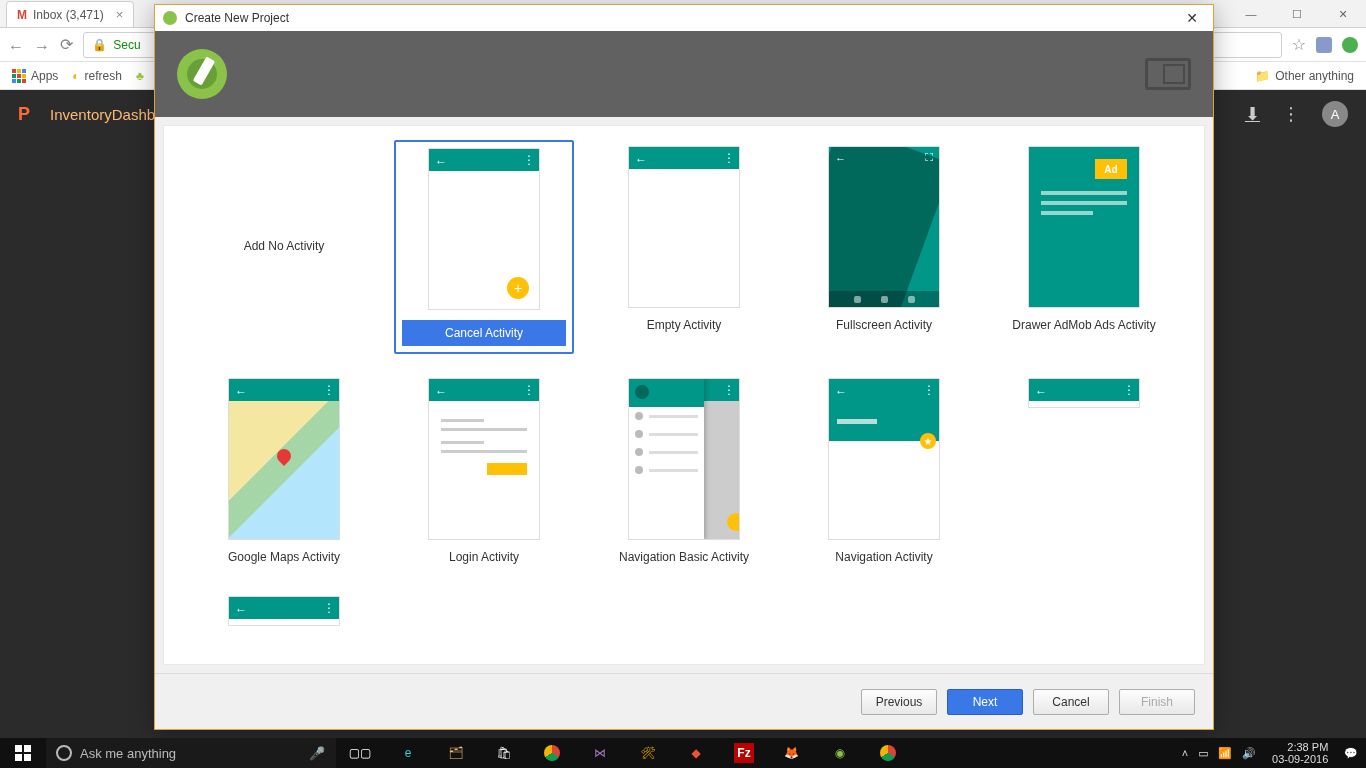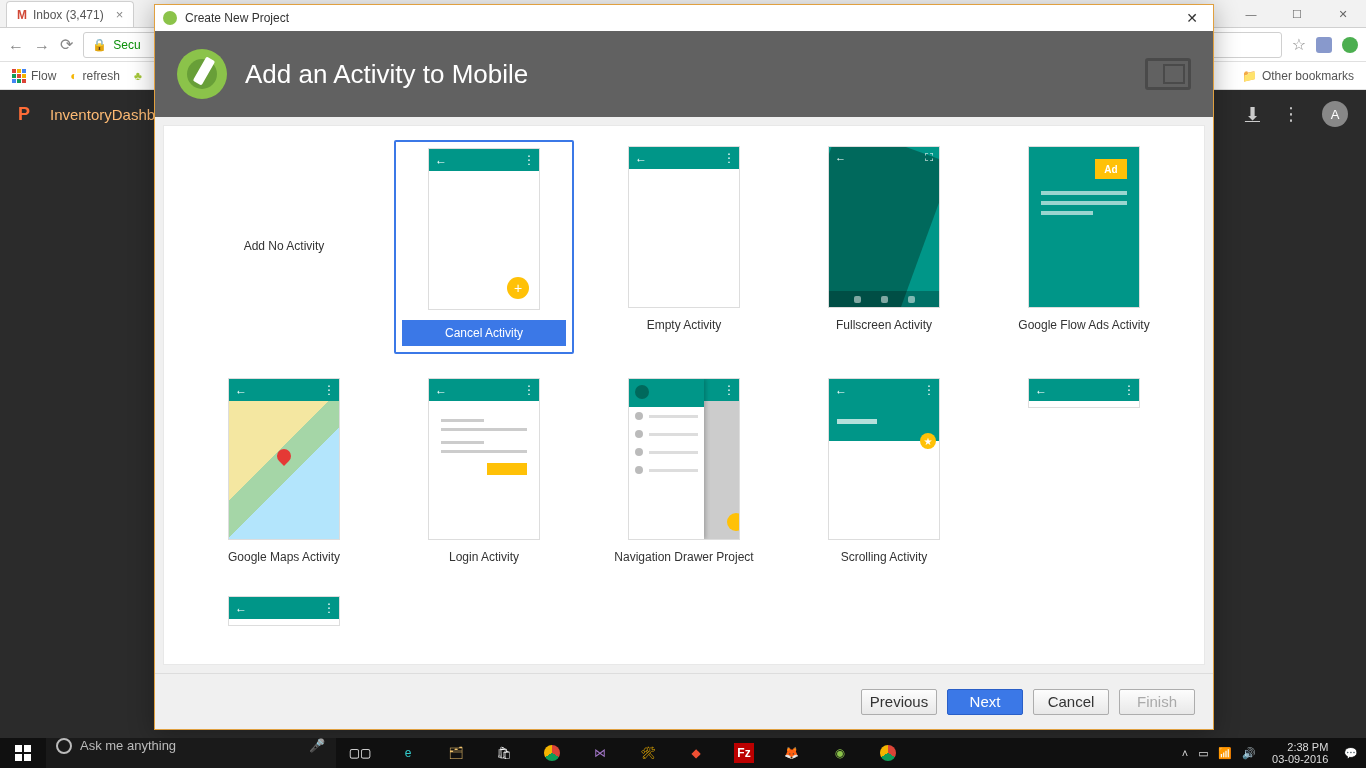--- a/index.html
+++ b/index.html
@@ -100,29 +100,29 @@
 .thumb.nav .drawer .item .ln { flex: 1; height: 3px; background: #ddd; }
 .thumb.nav .scrim { position: absolute; right: 0; top: 22px; bottom: 0; left: 75px; background: #ccc; }
 .thumb.nav .fab2 { position: absolute; right: -6px; bottom: 8px; width: 18px; height: 18px; border-radius: 50%; background: #ffc107; }
 
 
 .thumb.scroll .hero { position: absolute; top: 22px; left: 0; right: 0; height: 40px; background: #009688; }
 .thumb.scroll .hero .t { margin: 18px 8px 0; height: 5px; width: 40px; background: rgba(255,255,255,.7); }
 .thumb.scroll .star { position: absolute; right: 3px; top: 54px; width: 16px; height: 16px; border-radius: 50%; background: #ffc107; color: #fff; font-size: 10px; display: flex; align-items: center; justify-content: center; }
 
 .dlg-footer { height: 56px; display: flex; align-items: center; justify-content: flex-end; gap: 10px; padding: 0 18px; background: #f0f0f0; border-top: 1px solid #ddd; }
-.dlg-btn { min-width: 76px; height: 26px; border: 1px solid #adadad; background: linear-gradient(#fdfdfd,#e8e8e8); font-size: 15px; color: #333; border-radius: 2px; cursor: pointer; }
+.dlg-btn { min-width: 76px; height: 26px; border: 1px solid #adadad; background: linear-gradient(#fdfdfd,#e8e8e8); font-size: 12px; color: #333; border-radius: 2px; cursor: pointer; }
 .dlg-btn.primary { background: #3b78e7; border-color: #2a5fc7; color: #fff; }
 .dlg-btn:disabled { color: #aaa; }
 
 
 .taskbar { position: absolute; left: 0; right: 0; bottom: 0; height: 30px; background: #101010; display: flex; align-items: center; color: #fff; z-index: 100; font-size: 12px; }
 .start { width: 46px; height: 100%; display: flex; align-items: center; justify-content: center; }
 .start svg { display: block; }
-.search { display: flex; gap: 8px; height: 100%; width: 290px; background: #1a1a1a; padding: 0 10px; color: #bbb; font-size: 13px; }
+.search { display: flex; align-items: center; gap: 8px; height: 100%; width: 290px; background: #1a1a1a; padding: 0 10px; color: #bbb; font-size: 13px; }
 .cortana { width: 16px; height: 16px; border: 2px solid #bbb; border-radius: 50%; }
 .mic { margin-left: auto; color: #888; }
 .task-icons { display: flex; align-items: center; height: 100%; }
 .ticon { width: 48px; height: 100%; display: flex; align-items: center; justify-content: center; }
 .tray { margin-left: auto; display: flex; align-items: center; gap: 10px; padding: 0 8px; color: #ddd; font-size: 11px; }
 .clock { text-align: right; line-height: 1.1; font-size: 11px; padding: 0 6px; }
 </style>
 </head>
 <body>
 
@@ -159,32 +159,32 @@
           <rect x="0" y="0" width="4" height="4" fill="#db4437"></rect>
           <rect x="5" y="0" width="4" height="4" fill="#f4b400"></rect>
           <rect x="10" y="0" width="4" height="4" fill="#4285f4"></rect>
           <rect x="0" y="5" width="4" height="4" fill="#0f9d58"></rect>
           <rect x="5" y="5" width="4" height="4" fill="#db4437"></rect>
           <rect x="10" y="5" width="4" height="4" fill="#f4b400"></rect>
           <rect x="0" y="10" width="4" height="4" fill="#4285f4"></rect>
           <rect x="5" y="10" width="4" height="4" fill="#0f9d58"></rect>
           <rect x="10" y="10" width="4" height="4" fill="#db4437"></rect>
         </svg>
-      <span>Flow</span>
+      <span>Apps</span>
     </div>
     <div class="bm-item">
       <span style="color:#f4b400">◐</span>
       <span>refresh</span>
     </div>
     <span style="color:#a4c639">♣</span>
     <span style="color:#a4c639">♣</span>
     <div class="bm-spacer"></div>
     <div class="bm-item">
       <span class="bm-folder">📁</span>
-      <span>Other bookmarks</span>
+      <span>Other anything</span>
     </div>
   </div>
 
   <div class="app-bar">
     <span class="p-logo">P</span>
     <span class="title">InventoryDashb</span>
     <div class="right">
       <span style="text-decoration:underline">⬇</span>
       <span>⋮</span>
       <span class="avatar">A</span>
@@ -194,21 +194,20 @@
 </div>
 
 <div class="dialog">
   <div class="dlg-titlebar">
     <span class="as-icon"></span>
     <span>Create New Project</span>
     <span class="close">✕</span>
   </div>
   <div class="dlg-header">
     <span class="big-icon"></span>
-    <h1>Add an Activity to Mobile</h1>
     <span class="device-icon"></span>
   </div>
 
   <div class="dlg-body">
     <div class="scroll-area">
       <div class="grid" id="activity-grid">
           <div class="cell no-thumb">
             <div class="label">Add No Activity</div>
           </div>
           <div class="cell selected">
@@ -253,21 +252,21 @@
           </div>
           <div class="cell">
             <div>
               <div class="thumb admob">
                 <div class="ad">Ad</div>
                 <div class="line"></div>
                 <div class="line"></div>
                 <div class="line short"></div>
               </div>
             </div>
-            <div class="label">Google Flow Ads Activity</div>
+            <div class="label">Drawer AdMob Ads Activity</div>
           </div>
           <div class="cell">
             <div>
               <div class="thumb maps">
                 <div class="appbar">
                   <span class="back">←</span>
                   <span class="menu">⋮</span>
                 </div>
                 <div class="map"></div>
                 <div class="pin"></div>
@@ -318,36 +317,36 @@
                     <div class="ln"></div>
                   </div>
                   <div class="item">
                     <div class="dot"></div>
                     <div class="ln"></div>
                   </div>
                 </div>
                 <div class="fab2"></div>
               </div>
             </div>
-            <div class="label">Navigation Drawer Project</div>
+            <div class="label">Navigation Basic Activity</div>
           </div>
           <div class="cell">
             <div>
               <div class="thumb scroll">
                 <div class="appbar">
                   <span class="back">←</span>
                   <span class="menu">⋮</span>
                 </div>
                 <div class="hero">
                   <div class="t"></div>
                 </div>
                 <div class="star">★</div>
               </div>
             </div>
-            <div class="label">Scrolling Activity</div>
+            <div class="label">Navigation Activity</div>
           </div>
           <div class="cell">
             <div>
               <div class="thumb" style="height:30px">
                 <div class="appbar">
                   <span class="back">←</span>
                   <span class="menu">⋮</span>
                 </div>
               </div>
             </div>

